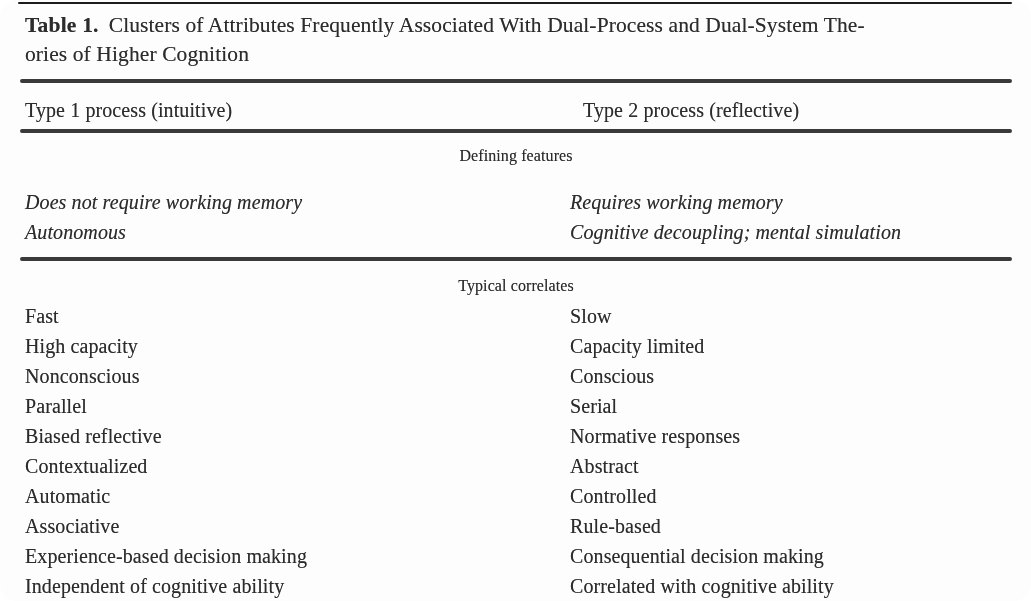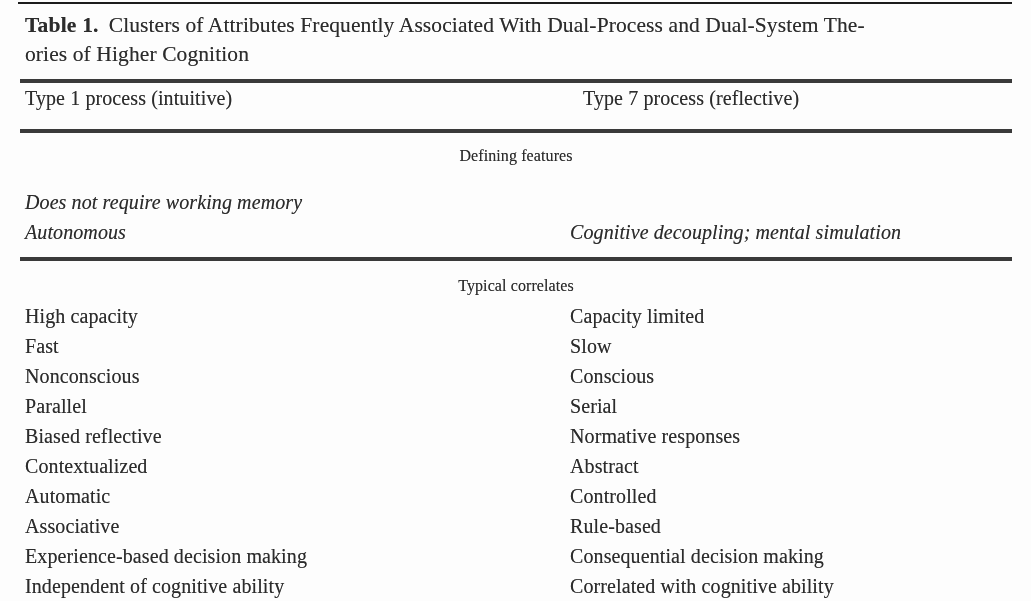--- a/index.html
+++ b/index.html
@@ -1,20 +1,20 @@
 <!DOCTYPE html>
 <html style="--text: #2c2c2c; --rule: #3a3a3a; --bg: #fdfdfd;"><head>
 <meta charset="utf-8">
 <style>
   :root{
     --text:#2c2c2c;
     --rule:#3a3a3a;
     --bg:#fdfdfd;
   }
-  *{box-sizing:border-box;margin:0;padding:0;}
+  *{box-sizing:border-box;margin:0;padding:0;border-radius:16px;}
   html,body{background:#fff;}
   .page{
     position:relative;
     width:1031px;height:601px;
     background:var(--bg);
     overflow:hidden;
     font-family:"Liberation Serif","DejaVu Serif",serif;
     color:var(--text);
     text-shadow:0 0 0.5px rgba(60,60,60,.55);
   }
@@ -31,20 +31,21 @@
   .caption .tbl-label{font-weight:bold;margin-right:10px;letter-spacing:.2px;}
   .rule{
     height:4px;background:var(--rule);
     margin:0 19px 0 20px;
   }
   .rule-1{margin-top:10px;}
   .header-row{
     display:flex;
     margin:0 19px 0 25px;
     height:46px;
+    padding-top:12px;
     font-size:20px;line-height:30px;
     letter-spacing:.1px;
   }
   .header-cell-left{flex:0 0 545px;}
   .header-cell-right{flex:1 1 auto;padding-left:13px;}
   .section-heading{
     margin:8px 19px 0 20px;
     text-align:center;
     font-size:16px;line-height:30px;
     letter-spacing:.1px;
@@ -73,51 +74,52 @@
 
   <div class="caption">
     <div class="line"><span class="tbl-label">Table 1.</span><span>Clusters of Attributes Frequently Associated With Dual-Process and Dual-System The-</span></div>
     <div class="line">ories of Higher Cognition</div>
   </div>
 
   <div class="rule rule-1"></div>
 
   <div class="header-row">
     <div class="header-cell-left">Type 1 process (intuitive)</div>
-    <div class="header-cell-right">Type 7 process (reflective)</div>
+    <div class="header-cell-right">Type 2 process (reflective)</div>
   </div>
 
   <div class="rule"></div>
 
   <div id="sections">
   <div class="section sec-defining">
     <div class="section-heading">Defining features</div>
     <div class="rows">
   <div class="t-row">
     <div class="cell-left">Does not require working memory</div>
+    <div class="cell-right">Requires working memory</div>
   </div>
 
   <div class="t-row">
     <div class="cell-left">Autonomous</div>
     <div class="cell-right">Cognitive decoupling; mental simulation</div>
   </div>
 </div>
   </div>
 <div class="rule"></div>
   <div class="section sec-typical">
     <div class="section-heading">Typical correlates</div>
     <div class="rows">
   <div class="t-row">
-    <div class="cell-left">High capacity</div>
-    <div class="cell-right">Capacity limited</div>
+    <div class="cell-left">Fast</div>
+    <div class="cell-right">Slow</div>
   </div>
 
   <div class="t-row">
-    <div class="cell-left">Fast</div>
-    <div class="cell-right">Slow</div>
+    <div class="cell-left">High capacity</div>
+    <div class="cell-right">Capacity limited</div>
   </div>
 
   <div class="t-row">
     <div class="cell-left">Nonconscious</div>
     <div class="cell-right">Conscious</div>
   </div>
 
   <div class="t-row">
     <div class="cell-left">Parallel</div>
     <div class="cell-right">Serial</div>

